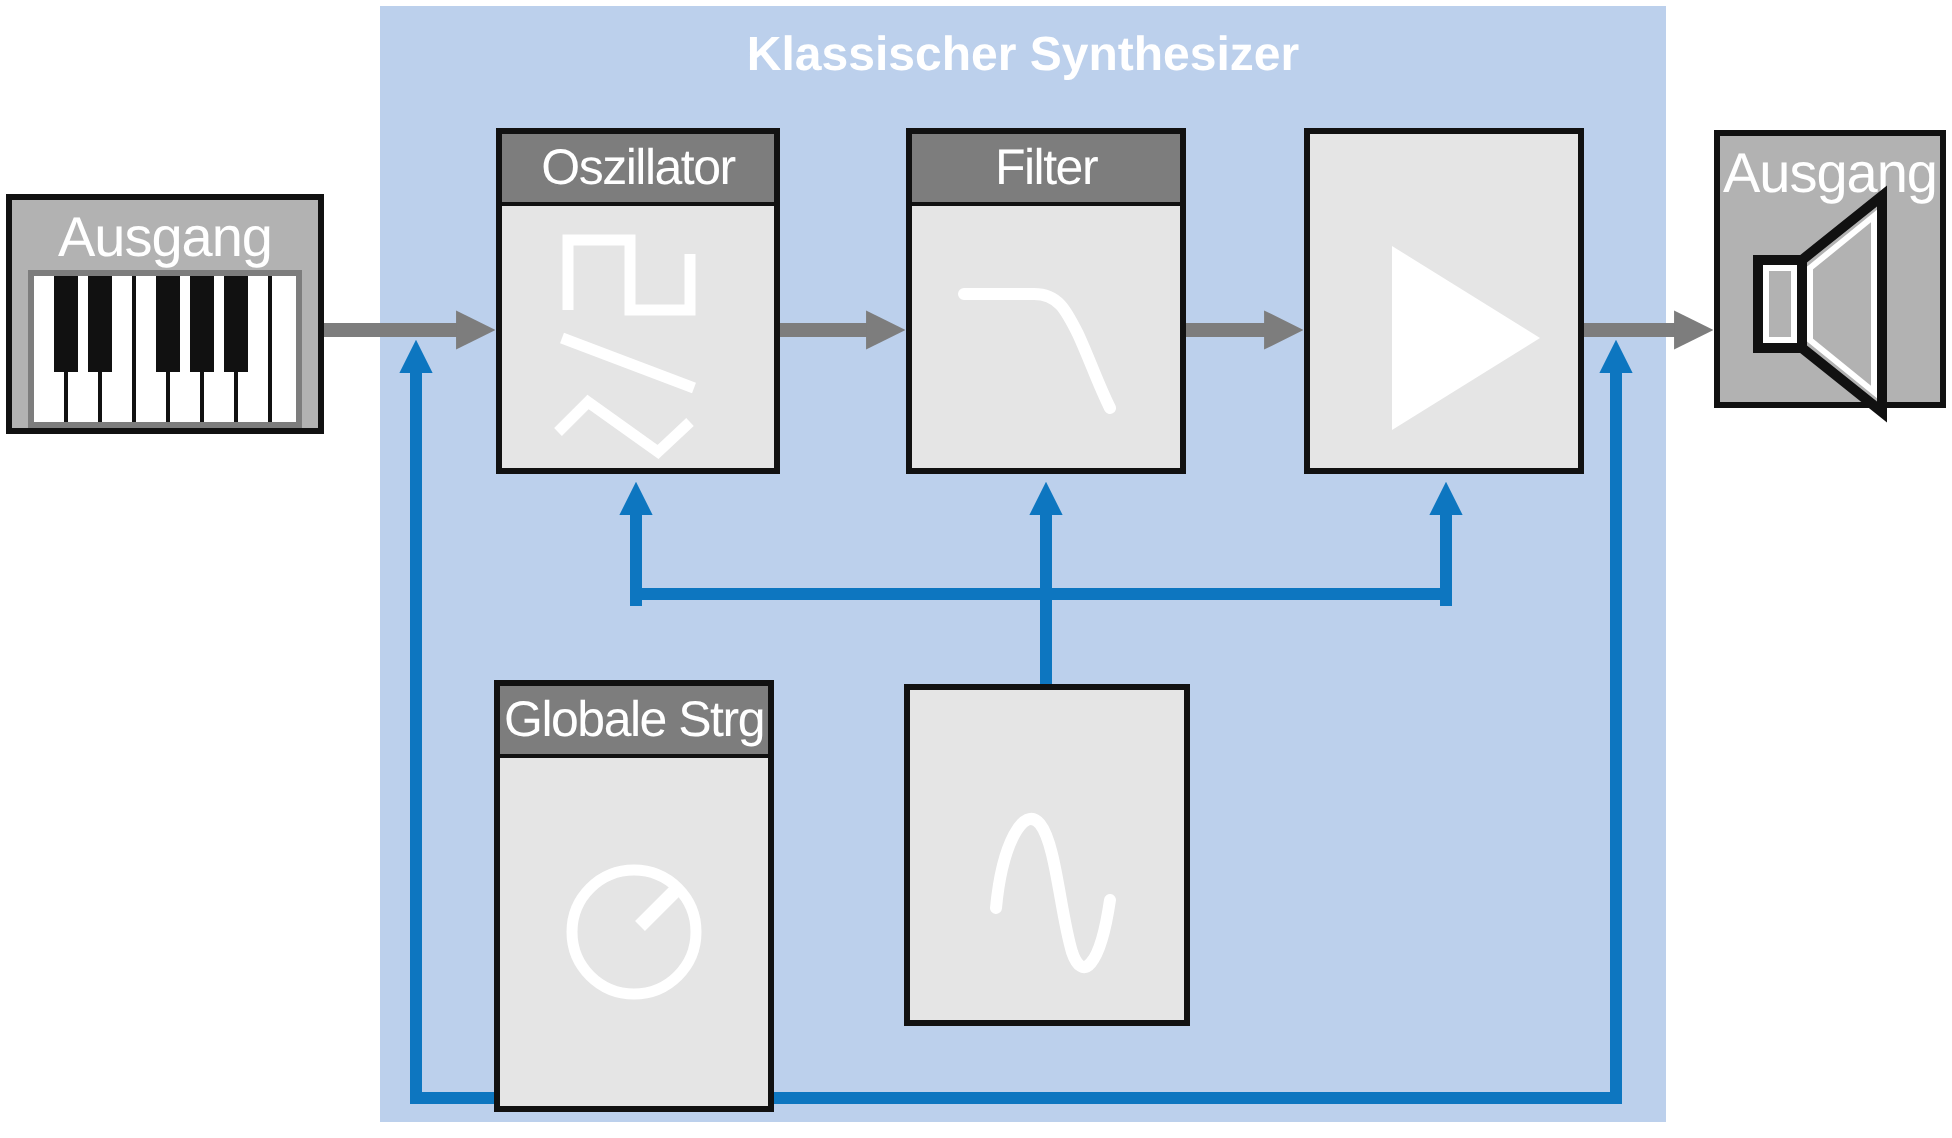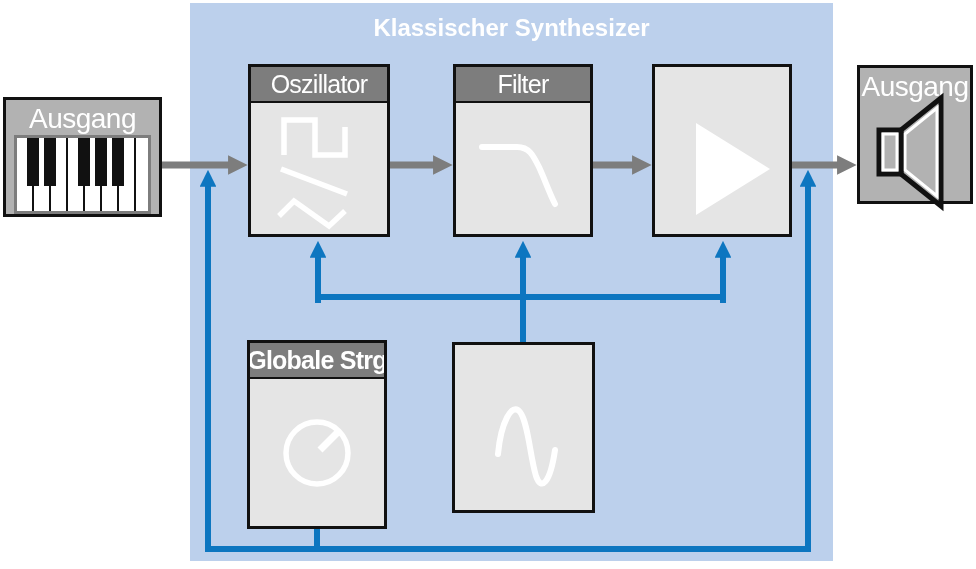--- a/index.html
+++ b/index.html
@@ -23,21 +23,21 @@
   .io-label{height:34px;display:flex;align-items:center;justify-content:center;
     color:#ffffff;font-size:28px;letter-spacing:-0.5px;margin-top:2px;}
   .io-body{position:absolute;left:0;right:0;top:34px;bottom:0;
     display:flex;align-items:center;justify-content:center;}
 
   #node-input{left:3px;top:97px;width:159px;height:120px;}
   #node-oscillator{left:248px;top:64px;width:142px;height:173px;}
   #node-filter{left:453px;top:64px;width:140px;height:173px;}
   #node-amplifier{left:652px;top:64px;width:140px;height:173px;}
   #node-output{left:857px;top:65px;width:116px;height:139px;}
-  #node-global{left:247px;top:340px;width:140px;height:189px;font-weight:bold;}
+  #node-global{left:247px;top:340px;width:140px;height:216px;}
   #node-modulator{left:452px;top:342px;width:143px;height:171px;}
 
   #wires{position:absolute;left:0;top:0;width:976px;height:569px;pointer-events:none;}
   .wire-signal{stroke:#7d7d7d;stroke-width:7;fill:none;}
   .wire-control{stroke:#0d76c0;stroke-width:6;fill:none;stroke-linecap:square;}
 </style>
 </head>
 <body>
 
 <div id="stage">

